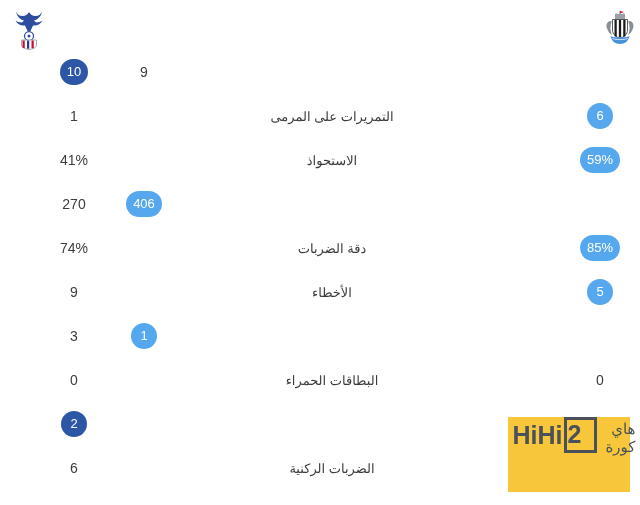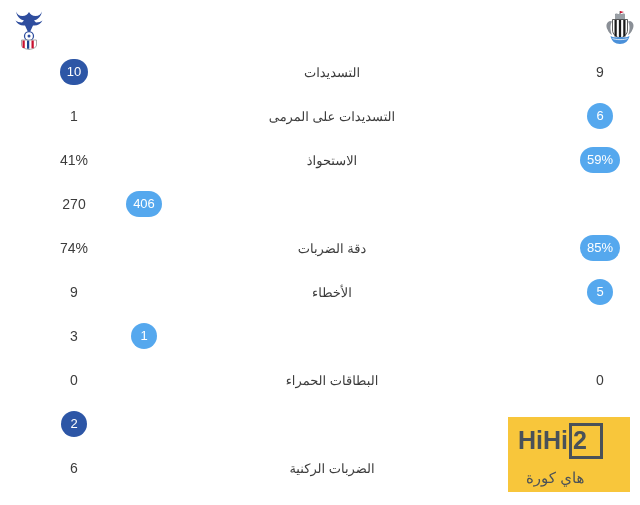--- a/index.html
+++ b/index.html
@@ -27,26 +27,26 @@
   .badge {
     min-width:26px; height:26px; line-height:26px; border-radius:13px;
     padding:0 7px; box-sizing:border-box; color:#fff; font-size:13px;
     text-align:center;
   }
   .badge-dark  { background:var(--badge-dark,#2d56a6); }
   .badge-light { background:var(--badge-light,#55a8ee); }
   .watermark {
     position:absolute; left:508px; top:417px; width:122px; height:75px;
     background:var(--wm-bg,#f8c63b); color:var(--wm-text,#4a5158);
-    display:flex; flex-direction:column; align-items:flex-start;
+    display:flex; flex-direction:row; align-items:flex-start;
     justify-content:center; padding-left:10px; box-sizing:border-box;
   }
   .wm-brand { display:flex; align-items:center; font-weight:bold; font-size:25px; line-height:1; }
   .wm-boxed { display:inline-block; border:3px solid var(--wm-text,#4a5158); padding:2px 13px 3px 1px; margin-left:1px; }
-  .wm-sub { font-size:15px; margin-top:10px; margin-left:8px; direction:rtl;text-align:right; }
+  .wm-sub { font-size:15px; margin-top:3px; margin-left:8px; direction:rtl;text-align:right; }
 </style>
 </head>
 <body>
 
 <div class="page">
 
   <div class="header">
     <svg class="logo-left" width="30" height="40" viewBox="0 0 60 80" xmlns="http://www.w3.org/2000/svg">
       <path fill="#2e4d9e" d="M30 4 C27 9 23 12 17 12 C10 12 6 8 4 3 C6 13 12 19 20 21 L16 25 C10 25 6 23 3 21 C7 29 14 32 22 31 L28 44 L30 56 L32 44 L38 31 C46 32 53 29 57 21 C54 23 50 25 44 25 L40 21 C48 19 54 13 56 3 C54 8 50 12 43 12 C37 12 33 9 30 4 Z"></path>
       <circle cx="30" cy="52" r="9" fill="#ffffff" stroke="#2e4d9e" stroke-width="2.5"></circle>
@@ -74,26 +74,25 @@
       <rect x="29.75" y="18" width="4.5" height="36" fill="#1a1a1a"></rect>
       <rect x="38.5" y="18" width="4.5" height="33" fill="#1a1a1a"></rect>
       <path d="M13 50 C19 54 26 52 32 52 C38 52 45 54 51 50 C49 60 42 66 32 66 C22 66 15 60 13 50 Z" fill="#4a90d9"></path>
       <path d="M17 55 C23 58 41 58 47 55" stroke="#ffffff" stroke-width="1.5" fill="none"></path>
     </svg>
   </div>
 
   <div class="rows">
     <div class="row">
       <div class="col-side col-left"><span class="val badge badge-dark">10</span></div>
-      <div class="col-label">التسديدات</div>
       <div class="col-side col-right"><span class="val">9</span></div>
     </div>
     <div class="row">
       <div class="col-side col-left"><span class="val">1</span></div>
-      <div class="col-label">التسديدات على المرمى</div>
+      <div class="col-label">التمريرات على المرمى</div>
       <div class="col-side col-right"><span class="val badge badge-light">6</span></div>
     </div>
     <div class="row">
       <div class="col-side col-left"><span class="val">41%</span></div>
       <div class="col-label">الاستحواذ</div>
       <div class="col-side col-right"><span class="val badge badge-light">59%</span></div>
     </div>
     <div class="row">
       <div class="col-side col-left"><span class="val">270</span></div>
       <div class="col-side col-right"><span class="val badge badge-light">406</span></div>

